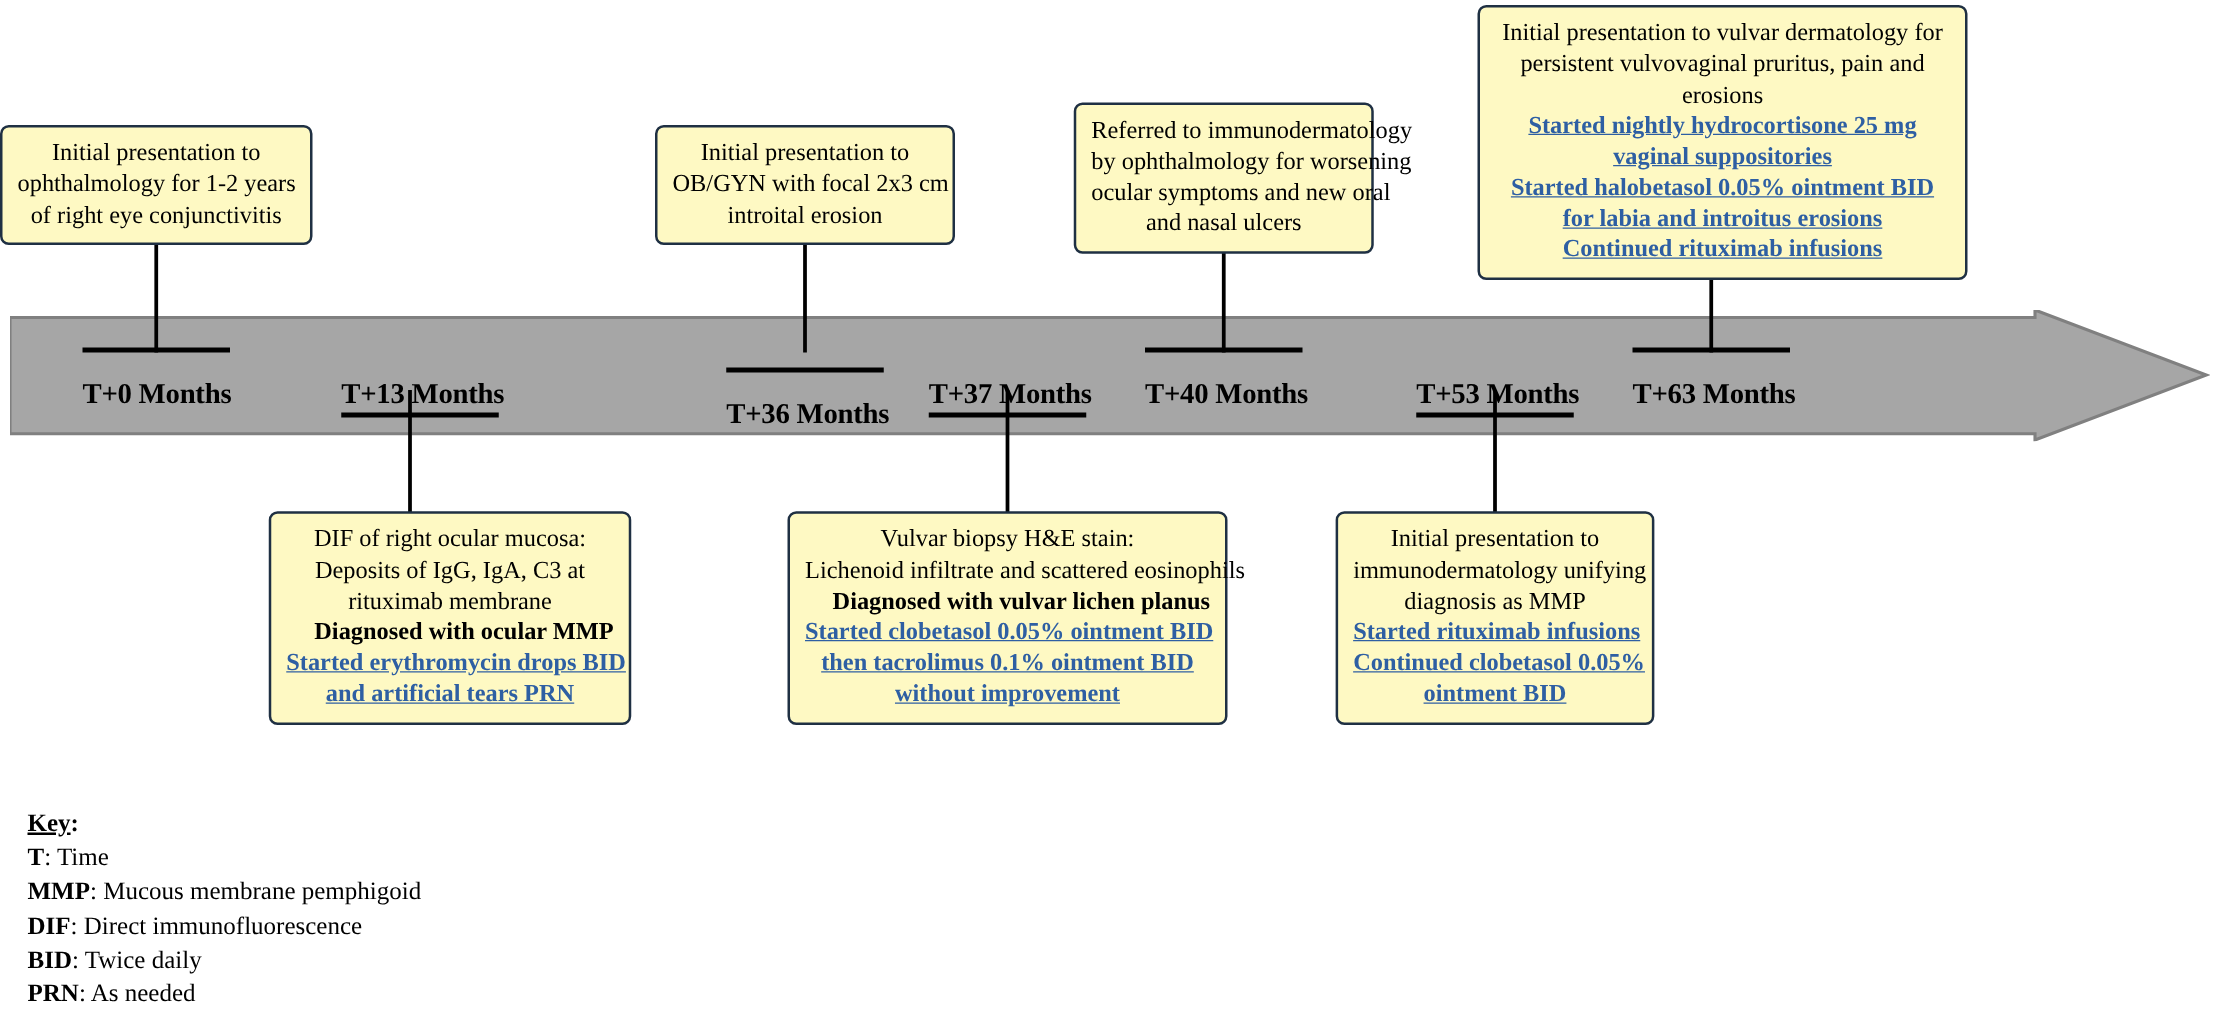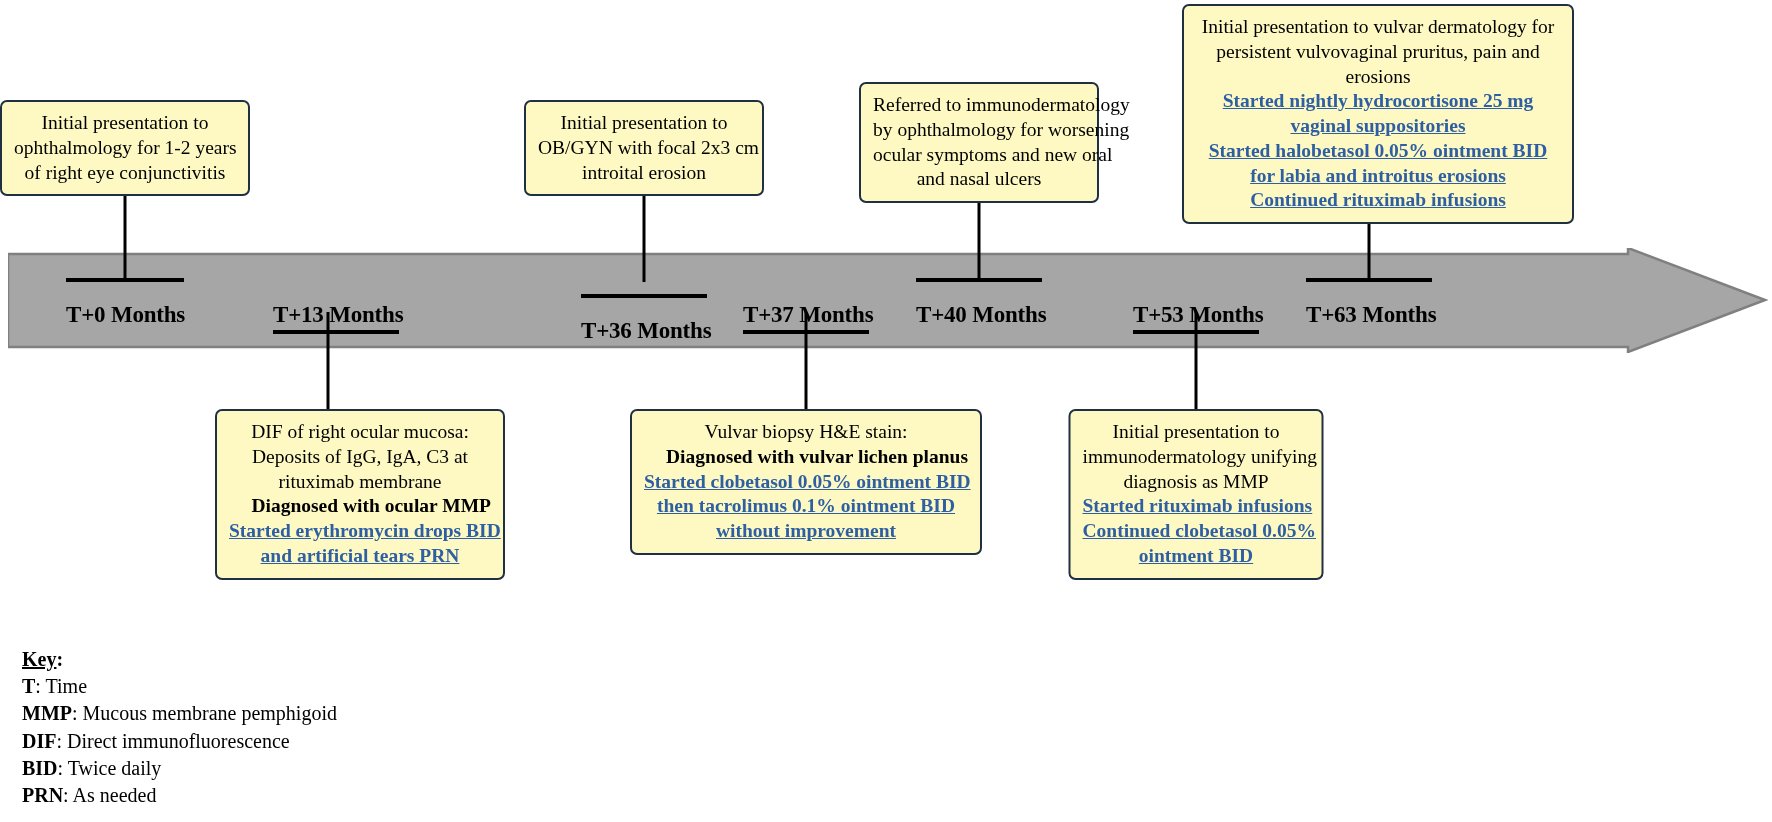--- a/index.html
+++ b/index.html
@@ -116,20 +116,21 @@
       <span class="ln blue">Started erythromycin drops BID</span>
       <span class="ln blue">and artificial tears PRN</span>
     </div>
   <div class="box" id="box-t36" style="left:644px;  top:100px; width:240px;">
       <span class="ln">Initial presentation to</span>
       <span class="ln">OB/GYN with focal 2x3 cm</span>
       <span class="ln">introital erosion</span>
     </div>
   <div class="box" id="box-t37" style="left:806px;  top:409px; width:352px;">
       <span class="ln">Vulvar biopsy H&amp;E stain:</span>
+      <span class="ln">Lichenoid infiltrate and scattered eosinophils</span>
       <span class="ln b">Diagnosed with vulvar lichen planus</span>
       <span class="ln blue">Started clobetasol 0.05% ointment BID</span>
       <span class="ln blue">then tacrolimus 0.1% ointment BID</span>
       <span class="ln blue">without improvement</span>
     </div>
   <div class="box" id="box-t40" style="left:979px;  top:82px;  width:240px;">
       <span class="ln">Referred to immunodermatology</span>
       <span class="ln">by ophthalmology for worsening</span>
       <span class="ln">ocular symptoms and new oral</span>
       <span class="ln">and nasal ulcers</span>

